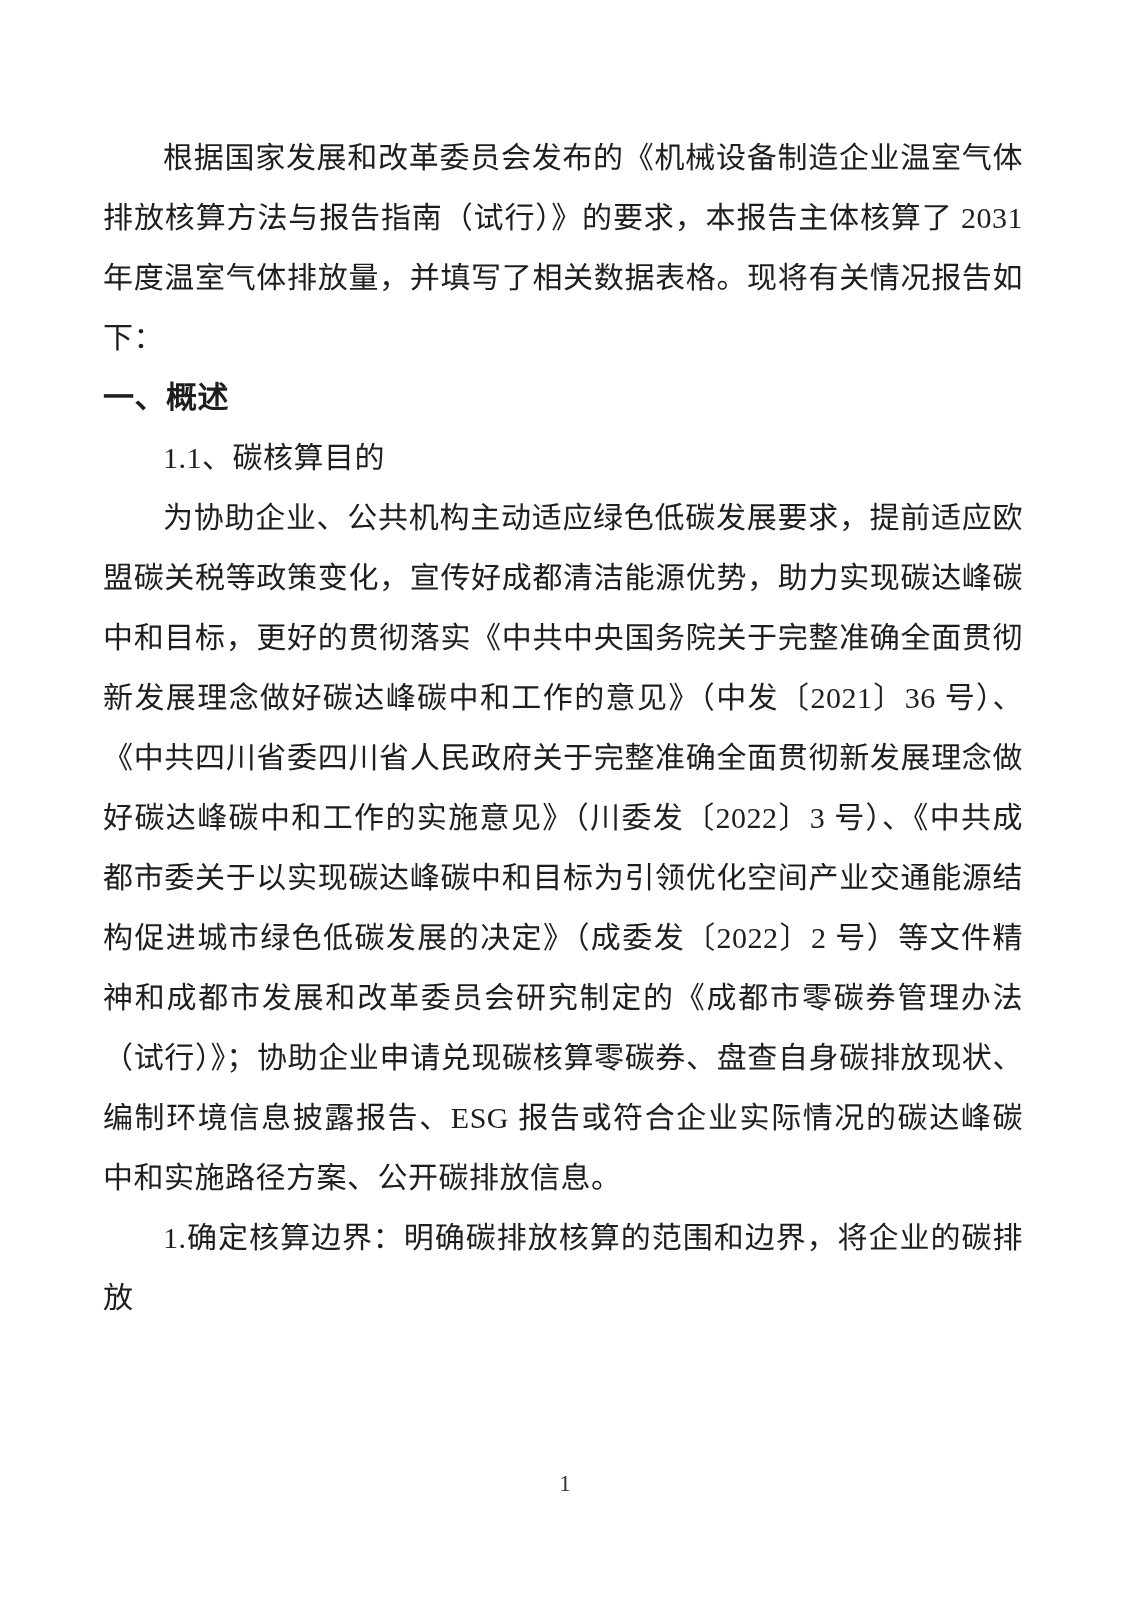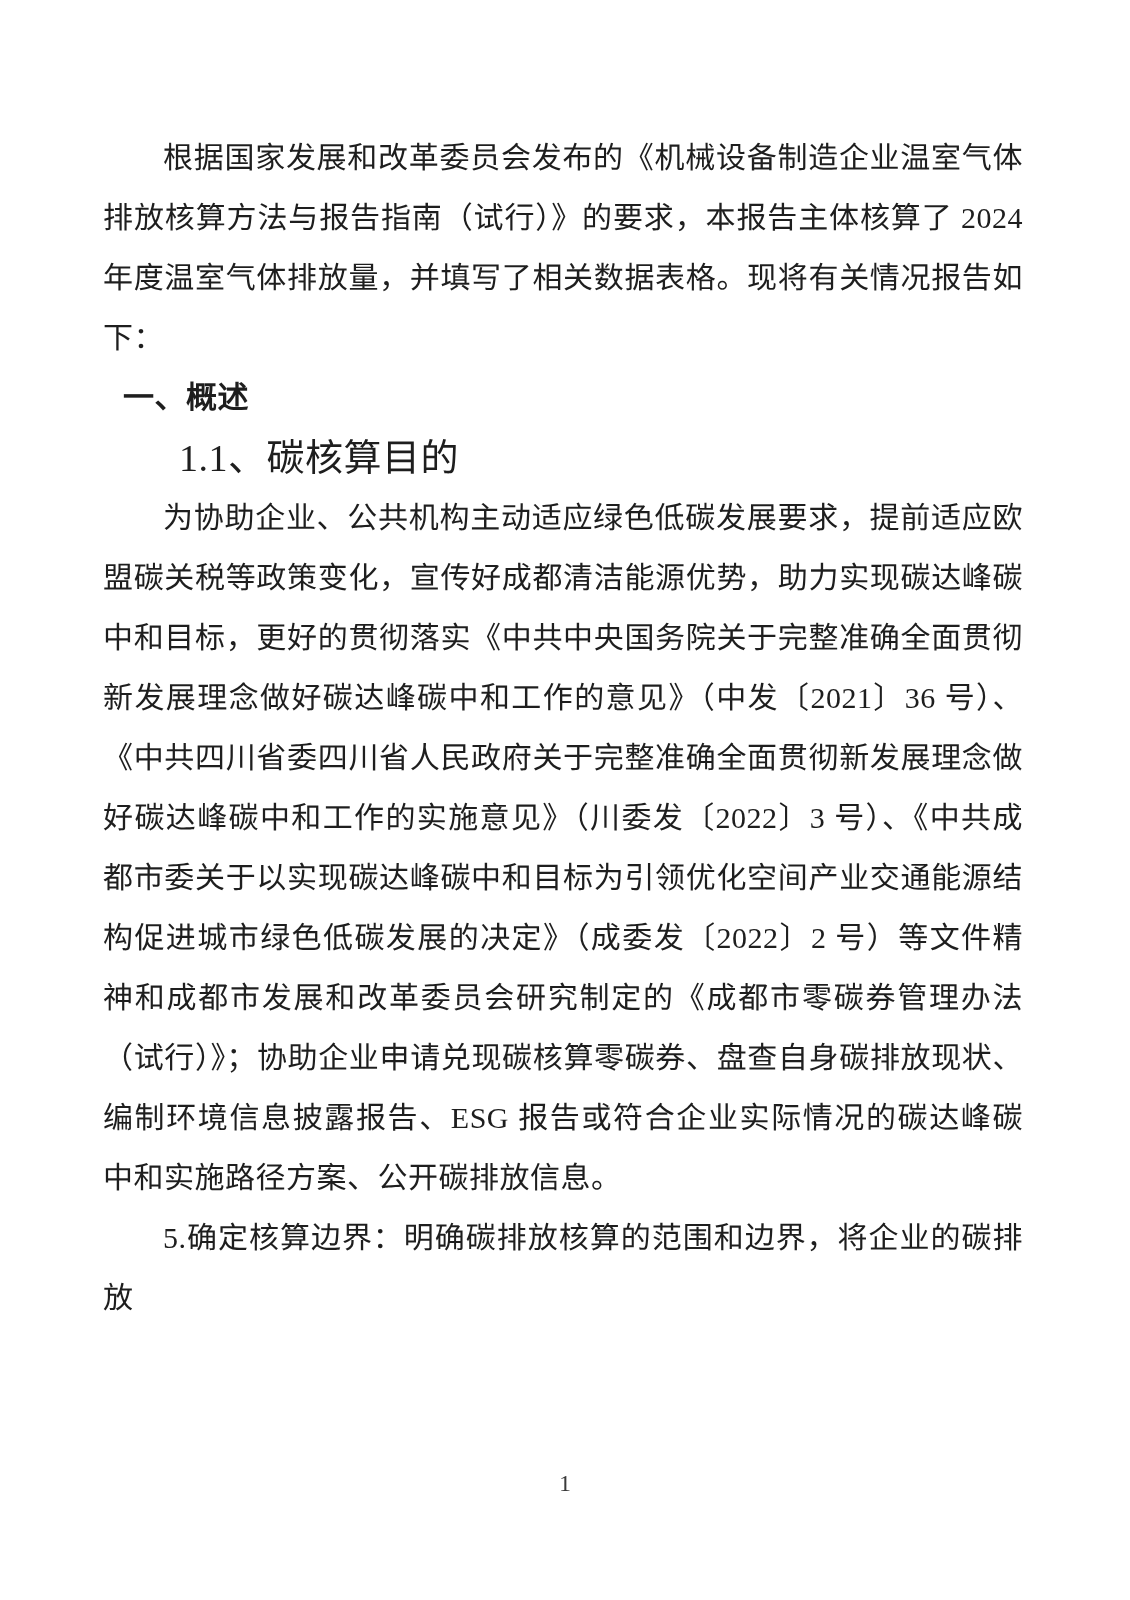--- a/index.html
+++ b/index.html
@@ -31,43 +31,42 @@
     text-justify: inter-character;
     letter-spacing: 0.5px;
   }
   .para.body {
     text-indent: 2em;
   }
   .para.h1 {
     font-weight: bold;
     font-size: 31px;
     text-indent: 0;
-    margin-left: 20px;
   }
   .para.h2 {
-    font-size: 38px;
+    font-size: 30px;
     text-indent: 2em;
     font-weight: normal;
   }
   .page-number {
     position: absolute;
     left: 0;
     right: 0;
     top: 1468px;
     text-align: center;
     font-size: 24px;
     line-height: 30px;
     color: #3a3a3a;
   }
 </style>
 </head>
 <body>
 
 <div class="page">
   <div class="content">
-    <p class="para body">根据国家发展和改革委员会发布的《机械设备制造企业温室气体排放核算方法与报告指南（试行）》的要求，本报告主体核算了 2024 年度温室气体排放量，并填写了相关数据表格。现将有关情况报告如下：</p>
+    <p class="para body">根据国家发展和改革委员会发布的《机械设备制造企业温室气体排放核算方法与报告指南（试行）》的要求，本报告主体核算了 2031 年度温室气体排放量，并填写了相关数据表格。现将有关情况报告如下：</p>
     <h1 class="para h1">一、概述</h1>
     <h2 class="para h2">1.1、碳核算目的</h2>
     <p class="para body">为协助企业、公共机构主动适应绿色低碳发展要求，提前适应欧盟碳关税等政策变化，宣传好成都清洁能源优势，助力实现碳达峰碳中和目标，更好的贯彻落实《中共中央国务院关于完整准确全面贯彻新发展理念做好碳达峰碳中和工作的意见》（中发〔2021〕36 号）、《中共四川省委四川省人民政府关于完整准确全面贯彻新发展理念做好碳达峰碳中和工作的实施意见》（川委发〔2022〕3 号）、《中共成都市委关于以实现碳达峰碳中和目标为引领优化空间产业交通能源结构促进城市绿色低碳发展的决定》（成委发〔2022〕2 号）等文件精神和成都市发展和改革委员会研究制定的《成都市零碳券管理办法（试行）》；协助企业申请兑现碳核算零碳券、盘查自身碳排放现状、编制环境信息披露报告、ESG 报告或符合企业实际情况的碳达峰碳中和实施路径方案、公开碳排放信息。</p>
-    <p class="para body">5.确定核算边界：明确碳排放核算的范围和边界，将企业的碳排放</p>
+    <p class="para body">1.确定核算边界：明确碳排放核算的范围和边界，将企业的碳排放</p>
   </div>
   <div class="page-number">1</div>
 </div>
 
 </body></html>

